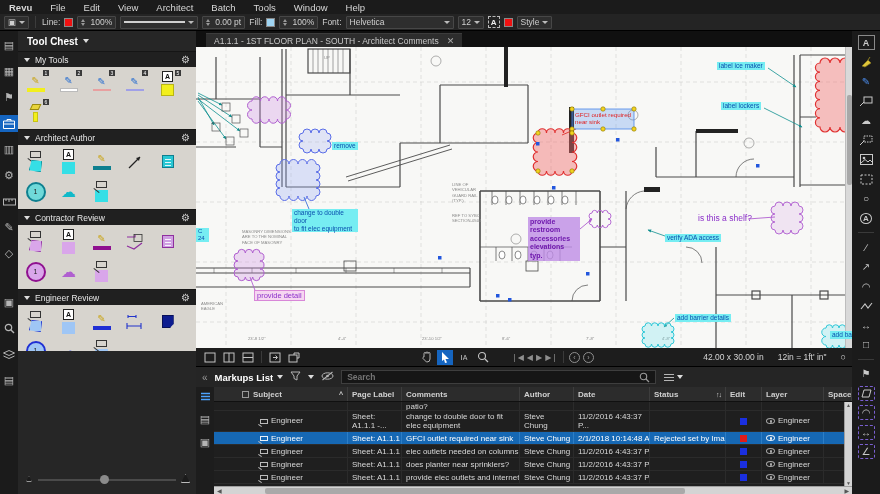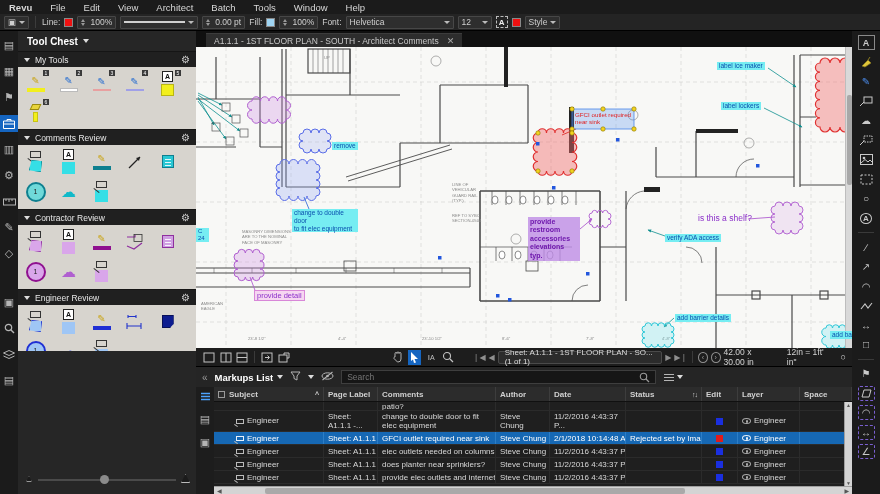--- a/index.html
+++ b/index.html
@@ -91,26 +91,26 @@
   .sheetfield { background:#2b2b2b; border:1px solid #4a4a4a; height:13px; display:flex; align-items:center; padding:0 6px; font-size:8px; color:#ddd; border-radius:2px;}
   .nb-right { margin-left:auto; display:flex; gap:14px; align-items:center; font-size:8.5px; color:#d5d5d5;}
   .navarrow { font-size:8px; color:#8f8f8f; }
   .circbtn { width:11px; height:11px; border:1px solid #8f8f8f; border-radius:50%; font-size:7px; line-height:9px; text-align:center; color:#9f9f9f;}
 
   
   .markups { flex:1; background:#222; display:flex; flex-direction:column; }
   .mk-head { height:21px; display:flex; align-items:center; gap:7px; padding:0 6px; background:#252525; border-top:1px solid #000;}
   .mk-title { font-size:9.5px; font-weight:bold; color:#fff; display:flex; gap:4px; align-items:center;}
   .mk-search { flex:0 0 315px; background:#161616; border:1px solid #3e3e3e; height:14px; display:flex; align-items:center; padding:0 5px; color:#9a9a9a; font-size:8.5px;}
-  .mk-search input { background:transparent; border:0; outline:0; color:#bbb; font-size:8.5px; flex:1; font-family:"Liberation Sans",sans-serif;}
+  .mk-search input { background:transparent; border:0; outline:0; color:#bbb; font-size:8.5px; flex:1; font-family:"Liberation Sans",sans-serif;font-weight:bold;}
   .mk-body { flex:1; display:flex; }
   .mk-left { width:18px; background:#1d1d1d; display:flex; flex-direction:column; align-items:center; gap:8px; padding-top:2px;}
   .mk-left .ls-ic { height:15px; }
   .mk-table { flex:1; display:flex; flex-direction:column; overflow:hidden; position:relative;}
-  .gridrow { display:grid; grid-template-columns:110px 54px 118px 54px 76px 76px 36px 62px 1fr; align-items:stretch;}
+  .gridrow { display:grid; grid-template-columns:110px 54px 118px 54px 76px 76px 36px 62px 1fr; align-items:stretch;padding-left:24px;}
   .mk-cols { height:15px; background:#2c2c2c; border-bottom:1px solid #101010; color:#d0d0d0; font-size:8px; font-weight:bold;}
   .mk-cols .cell { border-right:1px solid #3d3d3d; display:flex; align-items:center; padding:0 4px; gap:4px;}
   .cell { overflow:hidden; white-space:nowrap; text-overflow:ellipsis; }
   .chk { width:7px; height:7px; border:1px solid #9a9a9a; }
   .rows { flex:1; overflow:hidden; background:#1f1f1f;}
   .mrow { color:#d8d8d8; font-size:8px; border-bottom:1px solid #2b2b2b; }
   .mrow .cell { display:flex; align-items:center; padding:0 4px; gap:3px; border-right:1px solid #2b2b2b;}
   .mrow.partial { height:9px; }
   .mrow.grp { height:13px; background:#262626; font-weight:bold; color:#eee;}
   .mrow.r1 { height:21px; } .mrow.r1 .cell { white-space:normal; line-height:1.15; overflow:hidden;}
@@ -184,21 +184,21 @@
           <i class="up"></i>
           <i class="dn"></i>
         </span>
         <span>100%</span>
       </span>
     <span>Font:</span>
     <span class="pb-box" style="width:108px">
         <span style="flex:1">Helvetica</span>
         <span class="tri-d"></span>
       </span>
-    <span class="pb-box" style="width:34px">
+    <span class="pb-box" style="width:26px">
         <span style="flex:1">12</span>
         <span class="tri-d"></span>
       </span>
     <span class="abox">A</span>
     <span class="swatch" style="background-color: rgb(238, 17, 17);"></span>
     <span class="pb-box">
         <span>Style</span>
         <span class="tri-d"></span>
       </span>
   </div>
@@ -278,21 +278,21 @@
         </span>
       <span class="tile">
           <span class="badge">6</span>
           <span class="hl-nib" style="background:#e8d43a;border:1px solid #9a8a10"></span>
           <span style="width:5px;height:10px;background:#f2ef1d;border:0.5px solid #c9c414"></span>
         </span>
     </div>
 
     <div class="tc-sec">
         <span class="tri-sm"></span>
-        <span>Comments Review</span>
+        <span>Architect Author</span>
         <span class="g g-gear"></span>
       </div>
     <div class="tc-body" style="height:64px">
       <span class="tile">
           <span class="callout"></span>
           <span class="sqfill" style="background:#35dfe6;border:1px solid #0e8f9a;clip-path:polygon(20% 0,100% 10%,90% 100%,0 85%)"></span>
         </span>
       <span class="tile">
           <span class="aboxT">A</span>
           <span class="sqfill" style="background:#35dfe6"></span>
@@ -645,21 +645,20 @@
       <span class="nb-ic" style="font-size:8px;letter-spacing:0">I<span style="font-size:7px">A</span></span>
       <span class="nb-ic">
           <svg width="12" height="12">
             <circle cx="5" cy="5" r="3.5" fill="none" stroke="#c3c3c3" stroke-width="1.1"></circle>
             <path d="M8 8 L11 11" stroke="#c3c3c3" stroke-width="1.3"></path>
           </svg>
         </span>
       <span style="width:14px"></span>
       <span class="navarrow">❘◀</span>
       <span class="navarrow">◀</span>
-      <span class="sheetfield">Sheet: A1.1.1 - 1ST FLOOR PLAN - SO... (1 of 1)</span>
       <span class="navarrow">▶</span>
       <span class="navarrow">▶❘</span>
       <span class="nb-sep"></span>
       <span class="circbtn">‹</span>
       <span class="circbtn">›</span>
       <div class="nb-right">
         <span>42.00 x 30.00 in</span>
         <span>12in = 1ft' in"</span>
         <span class="g g-circ-sm"></span>
       </div>

